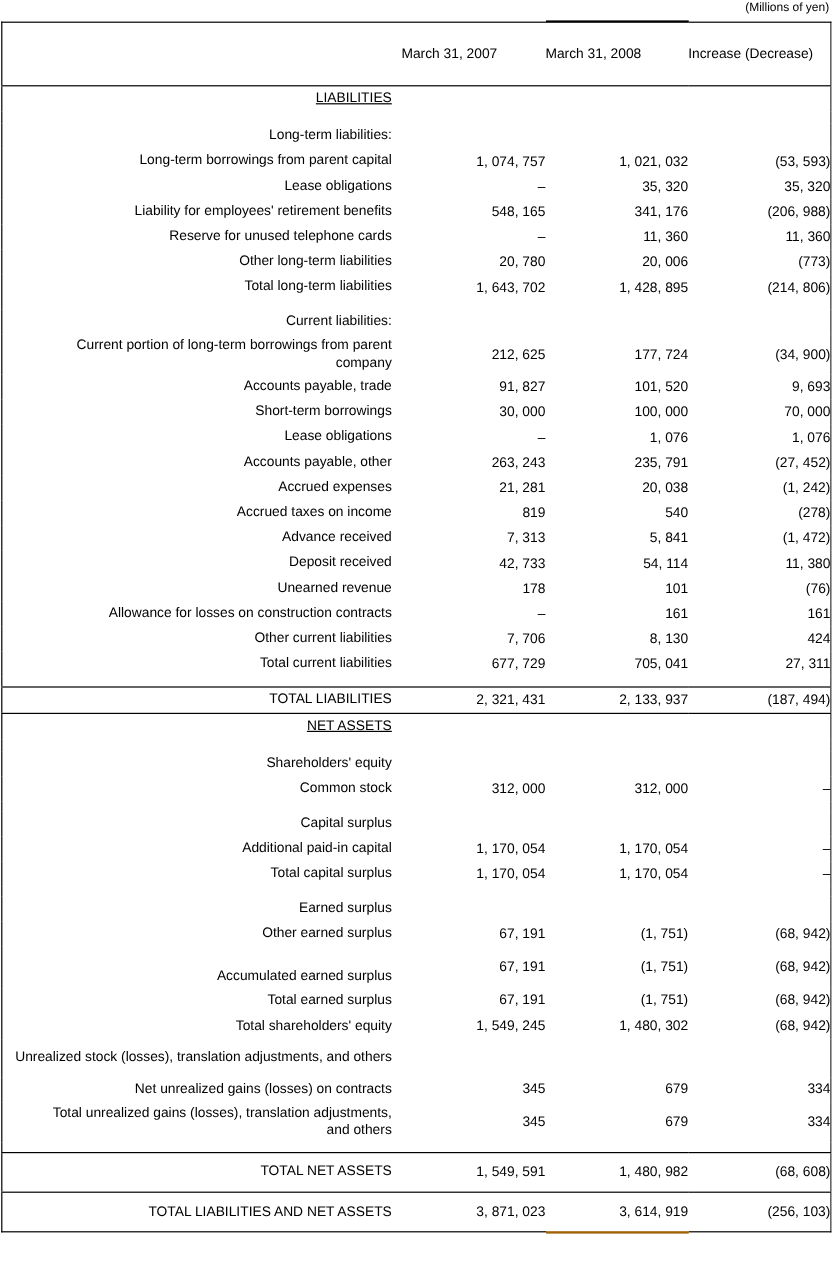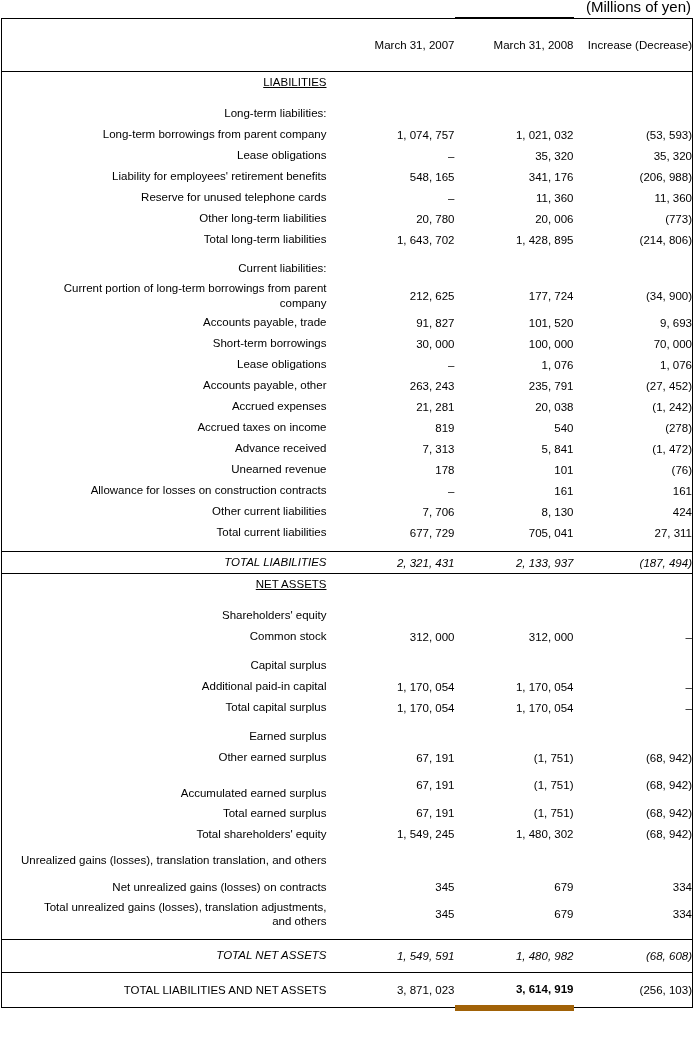--- a/index.html
+++ b/index.html
@@ -17,21 +17,21 @@
   #page {
     position: relative;
     width: 693px;
     height: 1053px;
     box-sizing: border-box;
   }
   .units-label {
     position: absolute;
     top: 0px;
     right: 2px;
-    font-size: 15px;
+    font-size: 10px;
     line-height: 14px;
     white-space: nowrap;
   }
   table.fin {
     position: absolute;
     top: 17px;
     left: 1px;
     border-collapse: collapse;
     width: 691px;
     table-layout: fixed;
@@ -85,37 +85,37 @@
   .underline { text-decoration: underline; }
 
   
   tr.hdr td { height: 52px; }
   tr.r td { height: 21px; }
   tr.r2 td { height: 32px; }
   tr.spacer td { height: 10px; }
   tr.spacer8 td { height: 8px; }
 
   
-  tr.topline td { border-top: 1px solid #000; font-style: italic; }
+  tr.topline td { border-top: 1px solid #000; }
   tr.botline td { border-bottom: 1px solid #000; }
 
   
   td.hcell {
-    text-align: right;
+    text-align: left;
     vertical-align: middle;
     font-size: 11.5px;
   }
   tr.hdr td.lbl,
   tr.hdr td.v2007,
   tr.hdr td.v2008,
   tr.hdr td.vdelta { border-bottom: 1px solid #000; }
 
   
   td.v2008.heavy-top { border-top: 2px solid #000; }
-  td.v2008.heavy-bottom { border-bottom: 6px solid #a16207; font-weight: bold; }
+  td.v2008.heavy-bottom { border-bottom: 2px solid #a16207; }
 </style>
 </head>
 <body>
 
 <div id="page">
 
   <div class="units-label">(Millions of yen)</div>
 
   <table class="fin">
     <colgroup>
@@ -151,21 +151,21 @@
       <tr class="r">
         <td class="lbl">
             <span class="lbltxt i0">Long-term liabilities:</span>
           </td>
         <td class="v2007 num"></td>
         <td class="v2008 num"></td>
         <td class="vdelta num"></td>
       </tr>
       <tr class="r">
         <td class="lbl">
-            <span class="lbltxt i2">Long-term borrowings from parent company</span>
+            <span class="lbltxt i2">Long-term borrowings from parent capital</span>
           </td>
         <td class="v2007 num">1, 074, 757</td>
         <td class="v2008 num">1, 021, 032</td>
         <td class="vdelta num">(53, 593)</td>
       </tr>
       <tr class="r">
         <td class="lbl">
             <span class="lbltxt i2">Lease obligations</span>
           </td>
         <td class="v2007 num">–</td>
@@ -278,20 +278,28 @@
       <tr class="r">
         <td class="lbl">
             <span class="lbltxt i2">Advance received</span>
           </td>
         <td class="v2007 num">7, 313</td>
         <td class="v2008 num">5, 841</td>
         <td class="vdelta num">(1, 472)</td>
       </tr>
       <tr class="r">
         <td class="lbl">
+            <span class="lbltxt i2">Deposit received</span>
+          </td>
+        <td class="v2007 num">42, 733</td>
+        <td class="v2008 num">54, 114</td>
+        <td class="vdelta num">11, 380</td>
+      </tr>
+      <tr class="r">
+        <td class="lbl">
             <span class="lbltxt i2">Unearned revenue</span>
           </td>
         <td class="v2007 num">178</td>
         <td class="v2008 num">101</td>
         <td class="vdelta num">(76)</td>
       </tr>
       <tr class="r">
         <td class="lbl">
             <span class="lbltxt i2">Allowance for losses on construction contracts</span>
           </td>
@@ -433,21 +441,21 @@
       <tr class="r">
         <td class="lbl">
             <span class="lbltxt i1">Total shareholders' equity</span>
           </td>
         <td class="v2007 num">1, 549, 245</td>
         <td class="v2008 num">1, 480, 302</td>
         <td class="vdelta num">(68, 942)</td>
       </tr>
       <tr class="r2">
         <td class="lbl">
-            <span class="lbltxt i0">Unrealized gains (losses), translation translation, and others</span>
+            <span class="lbltxt i0">Unrealized stock (losses), translation adjustments, and others</span>
           </td>
         <td class="v2007 num"></td>
         <td class="v2008 num"></td>
         <td class="vdelta num"></td>
       </tr>
       <tr class="r">
         <td class="lbl">
             <span class="lbltxt i1">Net unrealized gains (losses) on contracts</span>
           </td>
         <td class="v2007 num">345</td>

